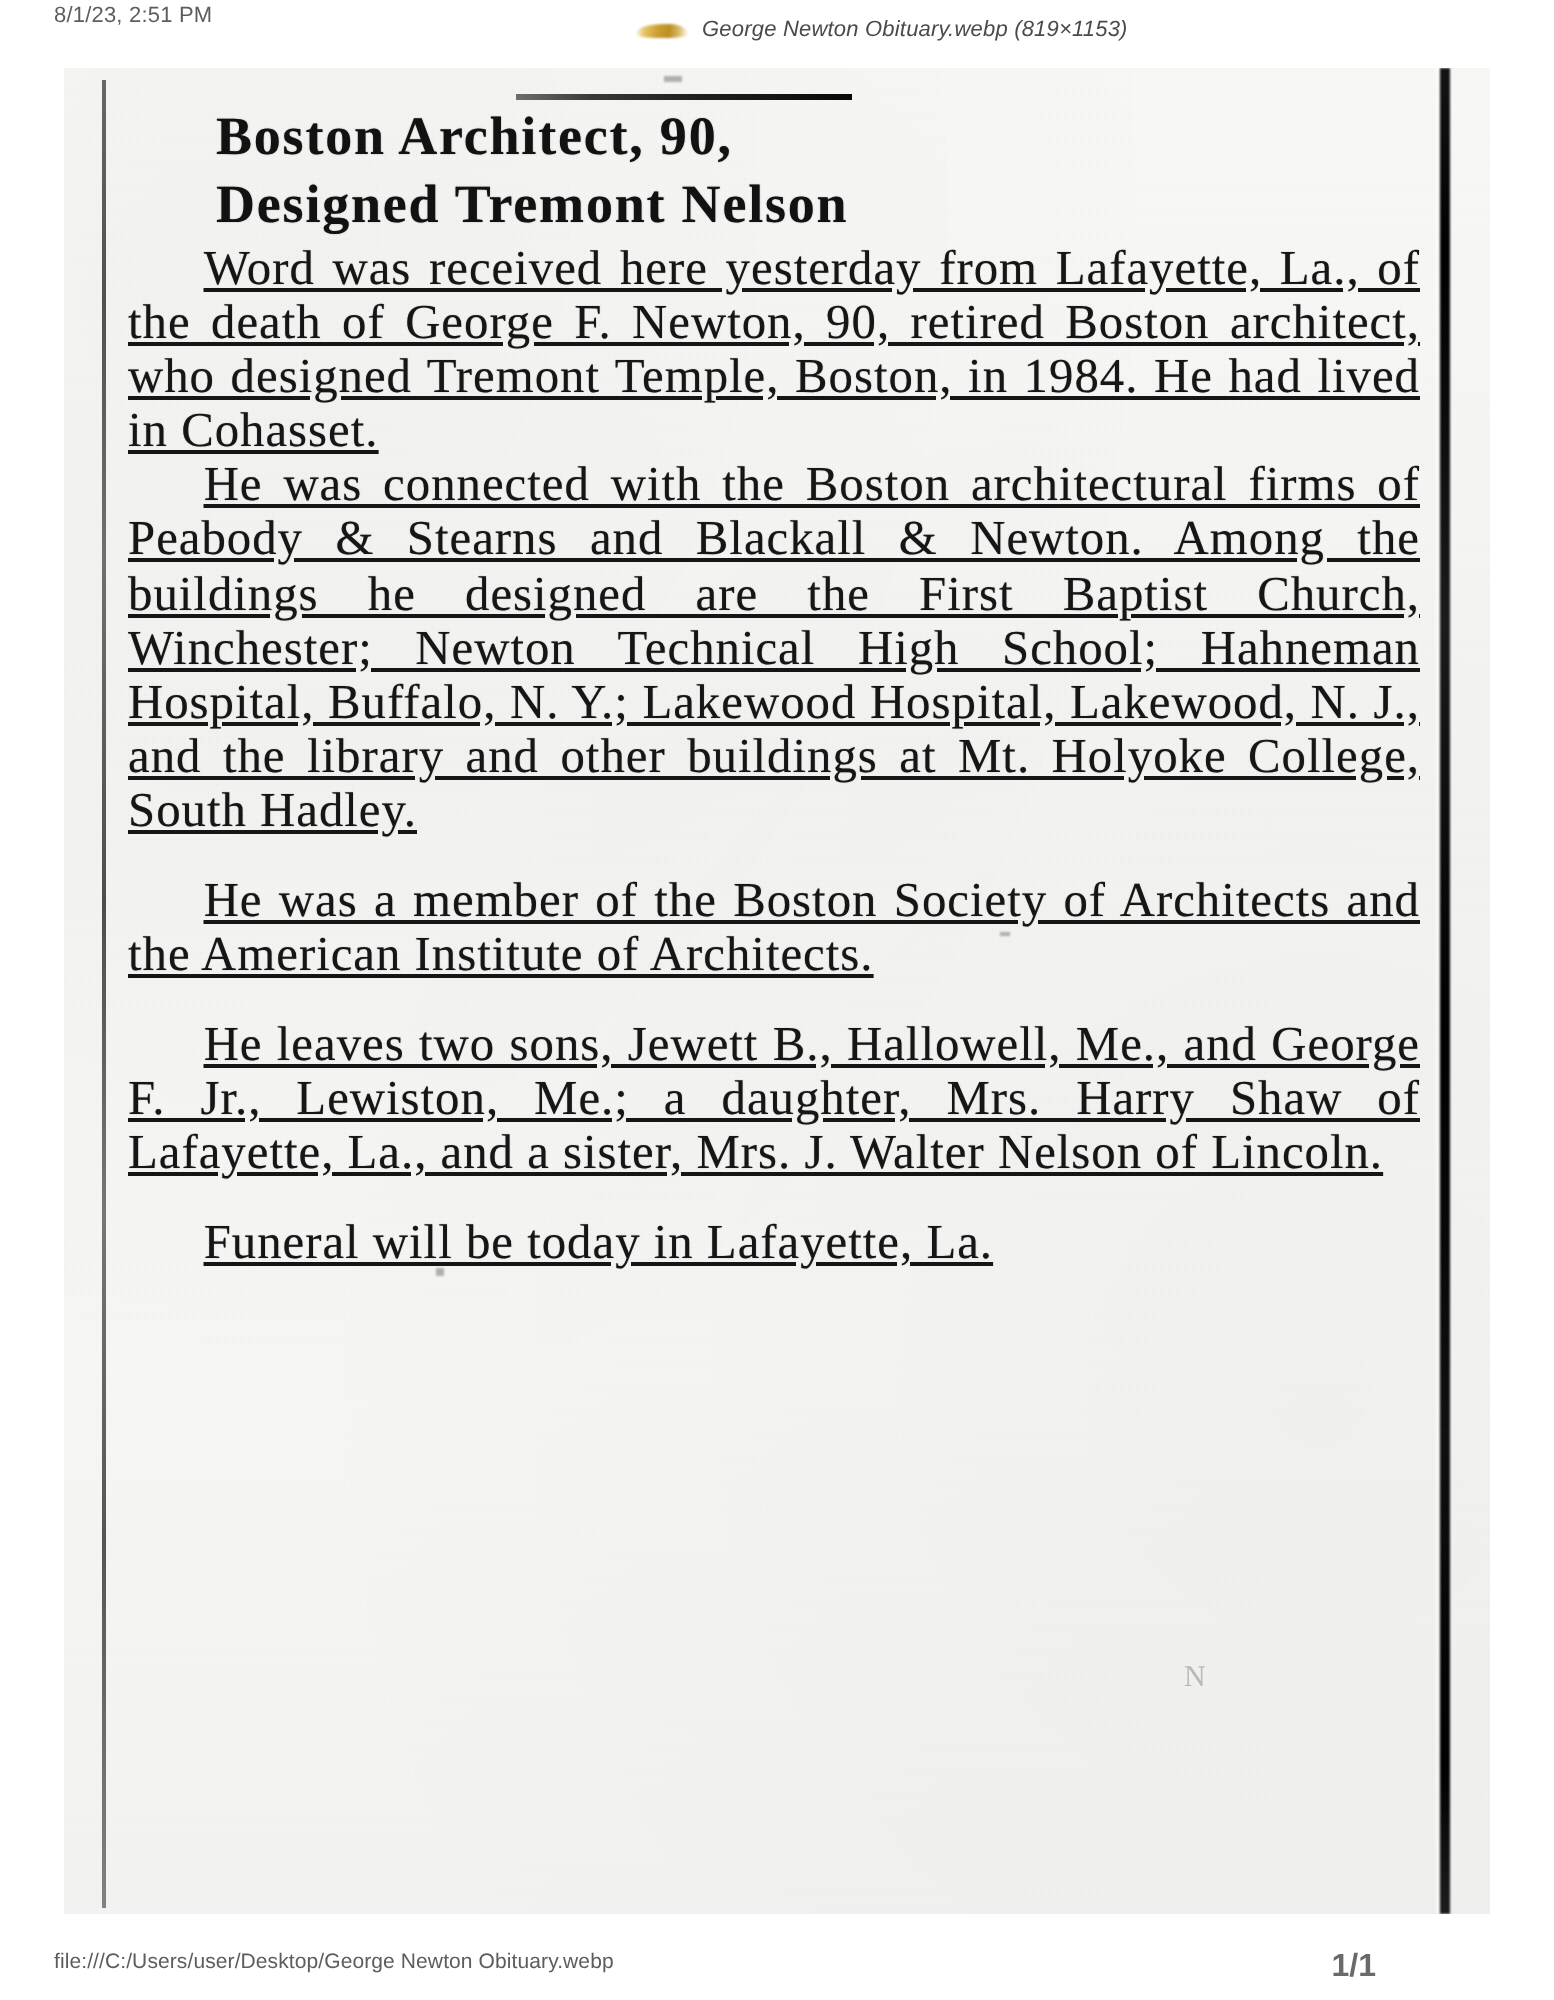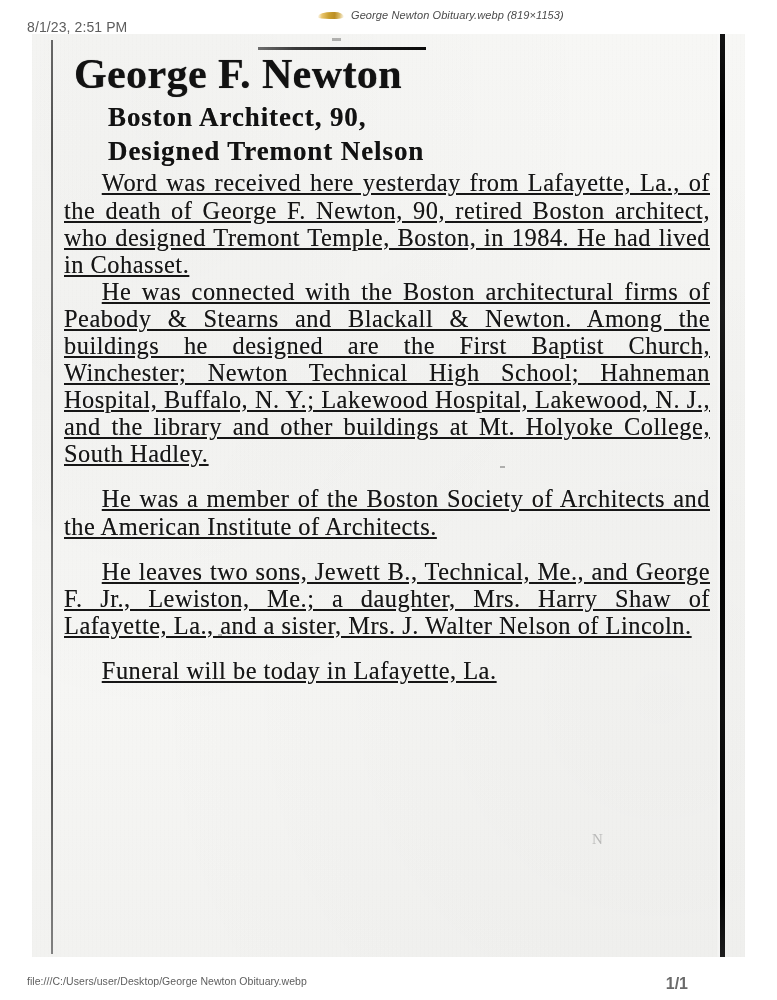--- a/index.html
+++ b/index.html
@@ -12,22 +12,22 @@
     position: relative;
   }
 
   
   .print-header {
     position: absolute; top: 0; left: 0;
     width: 777px; height: 32px;
     display: flex; align-items: center;
   }
   .ph-date {
-    position: absolute; left: 27px; top: 19px;
-    font-size: 14px; color: #5d5d5d;
+    position: absolute; left: 27px; top: 2px;
+    font-size: 11px; color: #5d5d5d;
     letter-spacing: .1px; white-space: nowrap;
   }
   .ph-center {
     position: absolute; left: 318px; top: 9px;
     display: flex; align-items: center; gap: 7px;
   }
   .ph-thumb {
     width: 26px; height: 12px; position: relative; overflow: hidden;
   }
   .ph-thumb::before {
@@ -171,29 +171,28 @@
   <div class="rule-left"></div>
   <div class="rule-right2"></div>
   <div class="rule-right"></div>
   <div class="rule-top"></div>
 
   <span class="speck" style="left:300px;top:4px;width:9px;height:3px;"></span>
   <span class="speck" style="left:468px;top:432px;width:5px;height:2px;"></span>
   <span class="speck" style="left:186px;top:600px;width:4px;height:4px;"></span>
 
   <div class="col">
-    <h1 class="headline">George F. Newton</h1>
     <div class="subhead">Boston Architect, 90,</div>
     <div class="subhead two">Designed Tremont Nelson</div>
 
     <div class="body-block">
       <p>Word was received here yesterday from Lafayette, La., of the death of George F. Newton, 90, retired Boston architect, who designed Tremont Temple, Boston, in 1984. He had lived in Cohasset.</p>
       <p>He was connected with the Boston architectural firms of Peabody &amp; Stearns and Blackall &amp; Newton. Among the buildings he designed are the First Baptist Church, Winchester; Newton Technical High School; Hahneman Hospital, Buffalo, N. Y.; Lakewood Hospital, Lakewood, N. J., and the library and other buildings at Mt. Holyoke College, South Hadley.</p>
       <p class="gap">He was a member of the Boston Society of Architects and the American Institute of Architects.</p>
-      <p class="gap">He leaves two sons, Jewett B., Technical, Me., and George F. Jr., Lewiston, Me.; a daughter, Mrs. Harry Shaw of Lafayette, La., and a sister, Mrs. J. Walter Nelson of Lincoln.</p>
+      <p class="gap">He leaves two sons, Jewett B., Hallowell, Me., and George F. Jr., Lewiston, Me.; a daughter, Mrs. Harry Shaw of Lafayette, La., and a sister, Mrs. J. Walter Nelson of Lincoln.</p>
       <p class="gap">Funeral will be today in Lafayette, La.</p>
     </div>
   </div>
 
   <div class="ghost-n">N</div>
 </div>
 
 <div class="print-footer">
   <div class="pf-url">file:///C:/Users/user/Desktop/George Newton Obituary.webp</div>
   <div class="pf-page">1/1</div>

